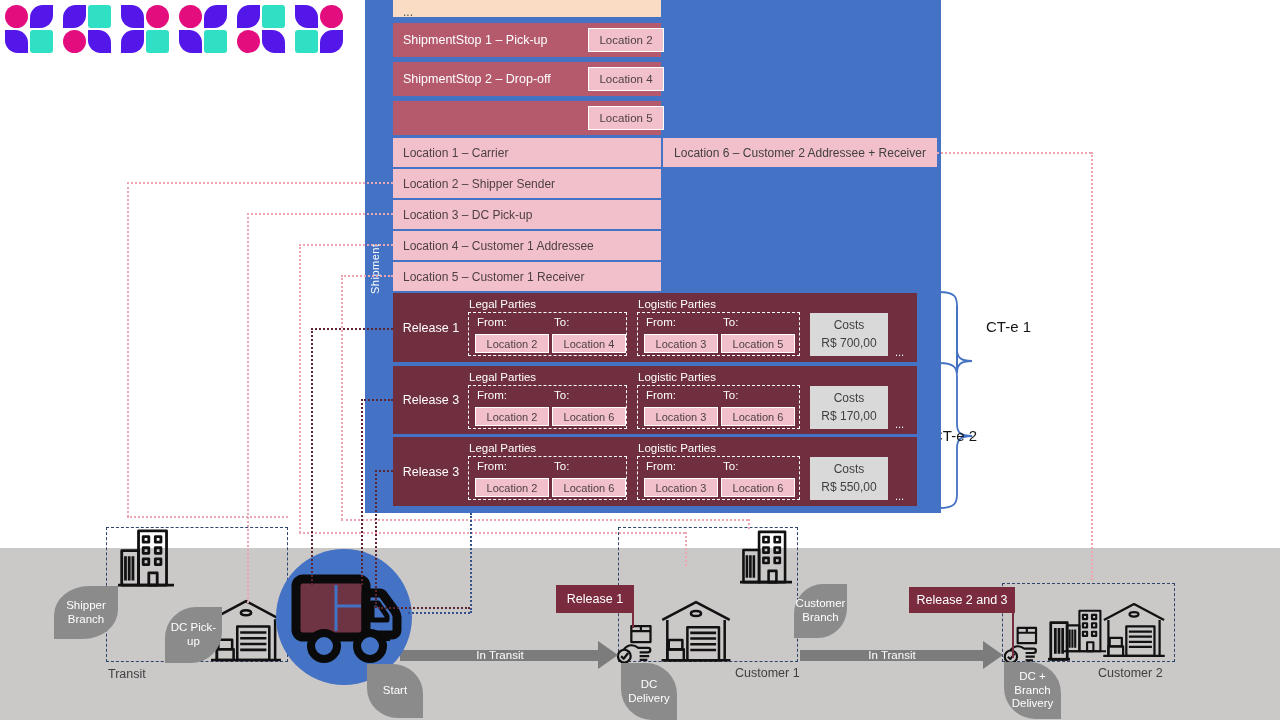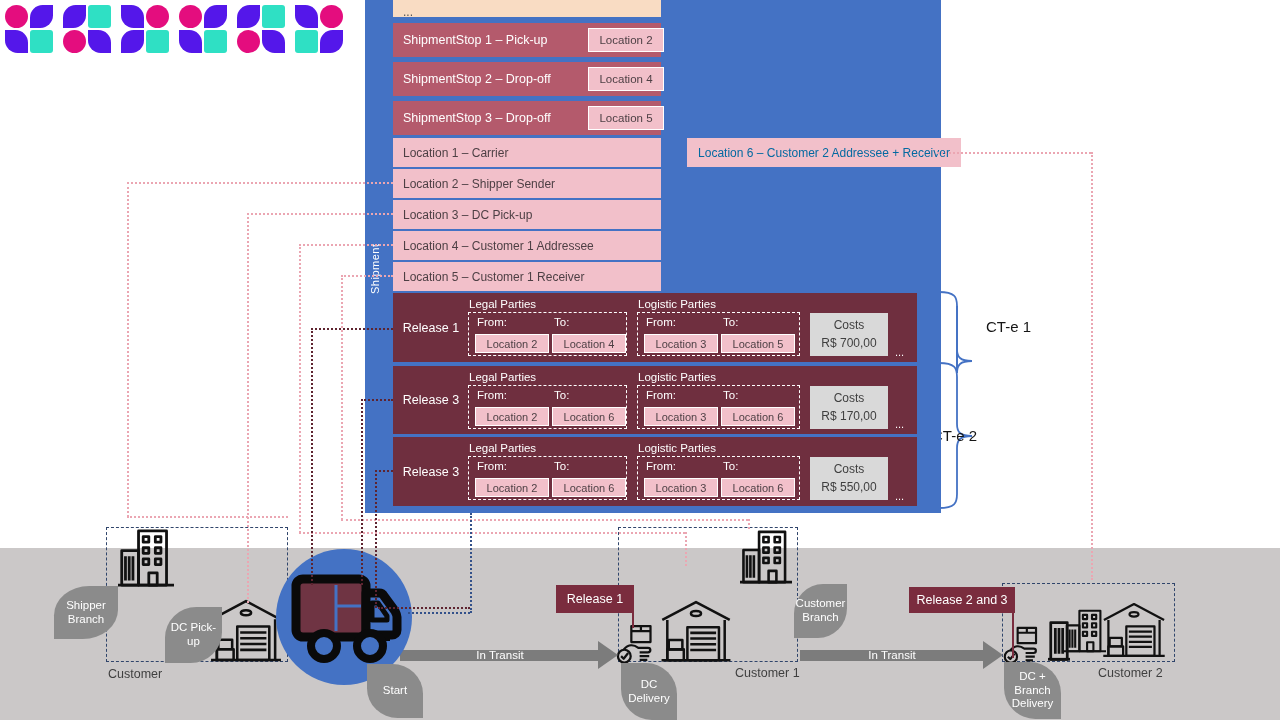--- a/index.html
+++ b/index.html
@@ -23,22 +23,22 @@
     writing-mode:vertical-rl;transform:rotate(180deg);}
   .trunc-row{left:28px;top:0;width:268px;height:17px;background:#F9DCC3;color:#555;
     display:flex;align-items:flex-end;padding-left:10px;box-sizing:border-box;font-size:12px;line-height:10px;}
   .stop-row{left:28px;width:268px;height:34px;background:#B45A6C;color:#fff;font-size:12.5px;}
   .stop-label{position:absolute;left:10px;top:0;height:100%;display:flex;align-items:center;}
   .chip{background:#F2C0CA;border:1.5px solid #fff;color:#4D3F44;display:flex;align-items:center;
     justify-content:center;box-sizing:border-box;font-size:11px;}
   .stop-chip{position:absolute;left:195px;top:5px;width:76px;height:24px;font-size:11.5px;}
   .loc-row{left:28px;width:268px;height:29px;background:#F2C0CA;color:#4D3F44;font-size:12px;
     display:flex;align-items:center;padding-left:10px;box-sizing:border-box;}
-  #loc-right{left:298px;top:138px;width:274px;height:29px;background:#F2C0CA;color:#0369a1;font-size:12px;
-    display:flex;align-items:center;justify-content:center;margin-left:24px;}
+  #loc-right{left:298px;top:138px;width:274px;height:29px;background:#F2C0CA;color:#404040;font-size:12px;
+    display:flex;align-items:center;justify-content:center;}
 
   
   .release-row{position:absolute;left:28px;width:524px;background:#6F2F3F;color:#fff;}
   .release-name{position:absolute;left:0;top:0;width:76px;height:100%;display:flex;align-items:center;
     justify-content:center;font-size:12.5px;}
   .party-title{position:absolute;top:5px;font-size:11.5px;}
   .party-box{position:absolute;top:19px;height:44px;border:1.5px dashed #fff;box-sizing:border-box;}
   .pb-legal{left:75px;width:159px;}
   .pb-logistic{left:244px;width:163px;}
   .ft-label{position:absolute;top:3px;font-size:11.5px;}
@@ -118,21 +118,20 @@
       <div class="stop-label">ShipmentStop  1 – Pick-up</div>
       <div class="chip stop-chip">Location 2</div>
     </div>
 
     <div class="abs stop-row" style="top: 62px;">
       <div class="stop-label">ShipmentStop  2 – Drop-off</div>
       <div class="chip stop-chip">Location 4</div>
     </div>
 
     <div class="abs stop-row" style="top: 101px;">
-      <div class="stop-label">ShipmentStop  3 – Drop-off</div>
       <div class="chip stop-chip">Location 5</div>
     </div>
   </div>
     <div id="locs-holder">
     <div class="abs loc-row" style="top: 138px;">Location 1 – Carrier</div>
 
     <div class="abs loc-row" style="top: 169px;">Location 2 – Shipper Sender</div>
 
     <div class="abs loc-row" style="top: 200px;">Location 3 – DC Pick-up</div>
 
@@ -221,21 +220,21 @@
   </svg>
   <div class="abs cte-label" style="left:986px;top:318px;">CT-e 1</div>
   <div class="abs cte-label" style="left:932px;top:427px;">CT-e 2</div>
 
   <div id="band" class="abs"></div>
 
   <div class="abs dash-box" style="left:106px;top:527px;width:182px;height:135px;"></div>
   <div class="abs dash-box" style="left:618px;top:527px;width:180px;height:135px;"></div>
   <div class="abs dash-box" style="left:1002px;top:583px;width:173px;height:79px;"></div>
 
-  <div class="abs caption" style="left:108px;top:667px;">Customer</div>
+  <div class="abs caption" style="left:108px;top:667px;">Transit</div>
   <div class="abs caption" style="left:735px;top:666px;">Customer 1</div>
   <div class="abs caption" style="left:1098px;top:666px;">Customer 2</div>
 
   <svg class="abs scene-icon" style="left:118px;top:528px;width:56px;height:60px;" viewBox="0 0 60 64">
       <use href="#sym-building"></use>
     </svg>
   <svg class="abs scene-icon" style="left:207px;top:596px;width:78px;height:67px;" viewBox="0 0 100 92">
       <use href="#sym-warehouse"></use>
     </svg>
   <svg class="abs scene-icon" style="left:616px;top:624px;width:46px;height:40px;" viewBox="0 0 72 62">

